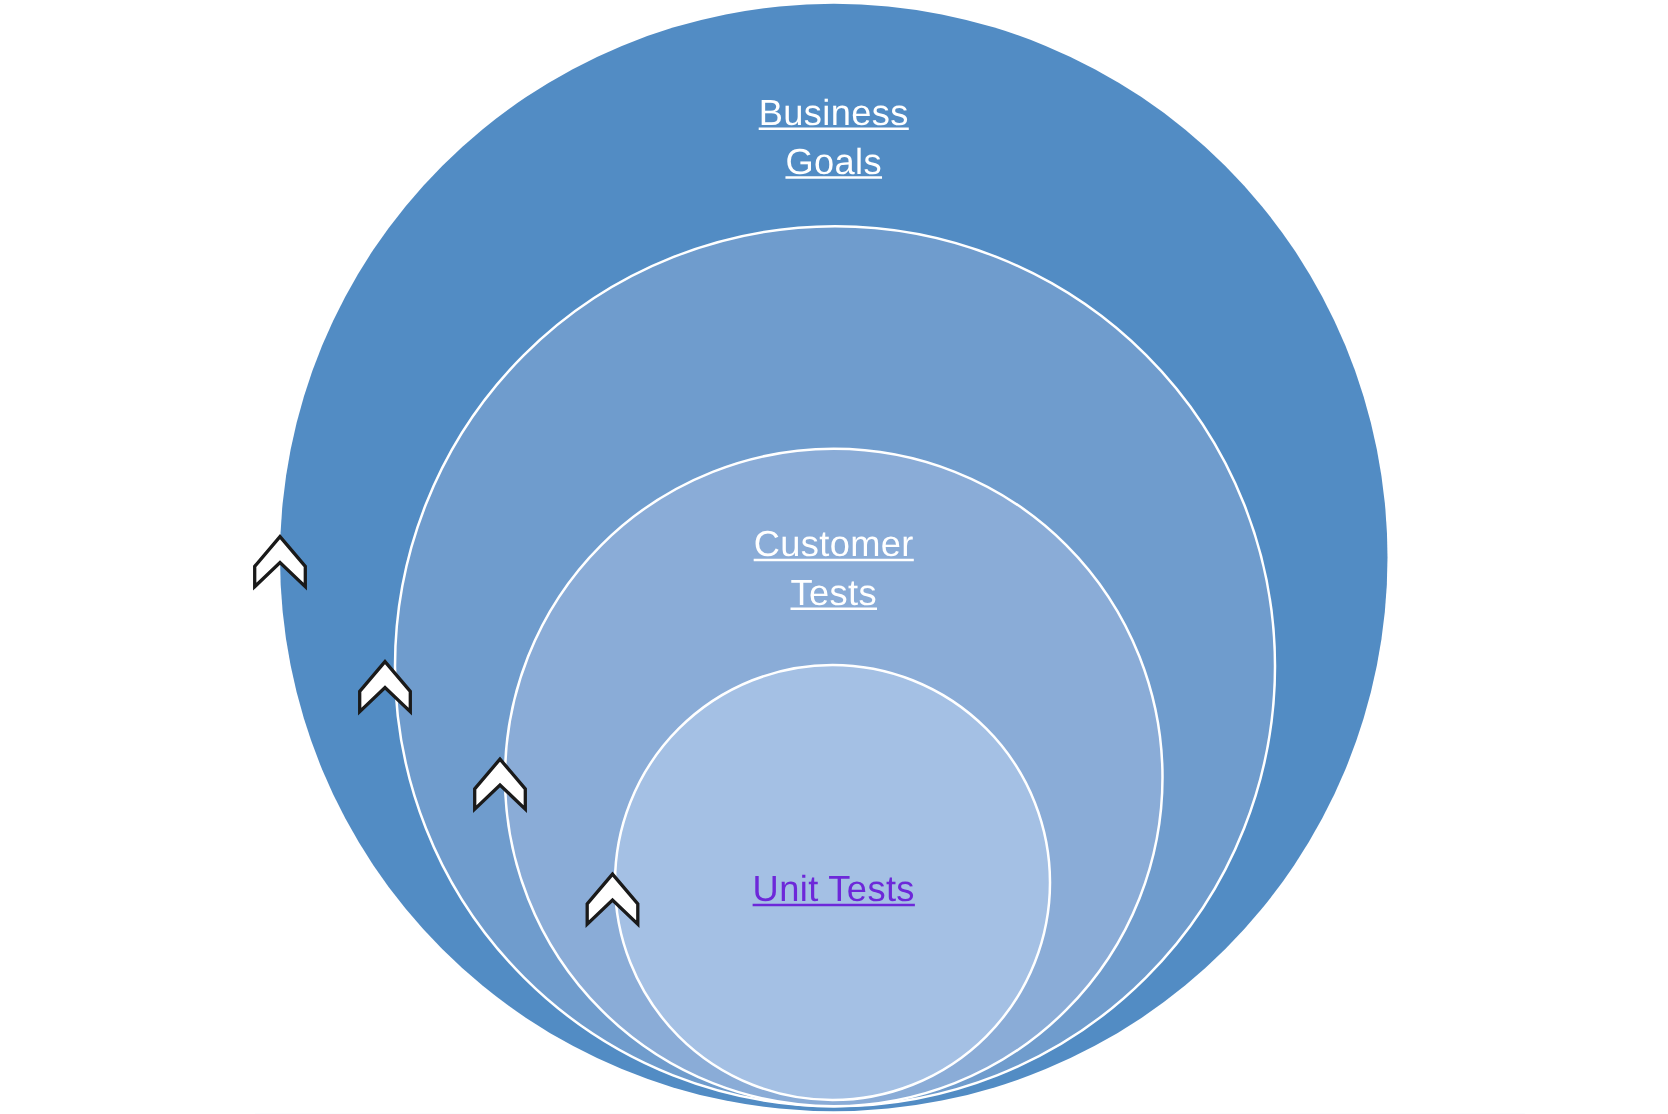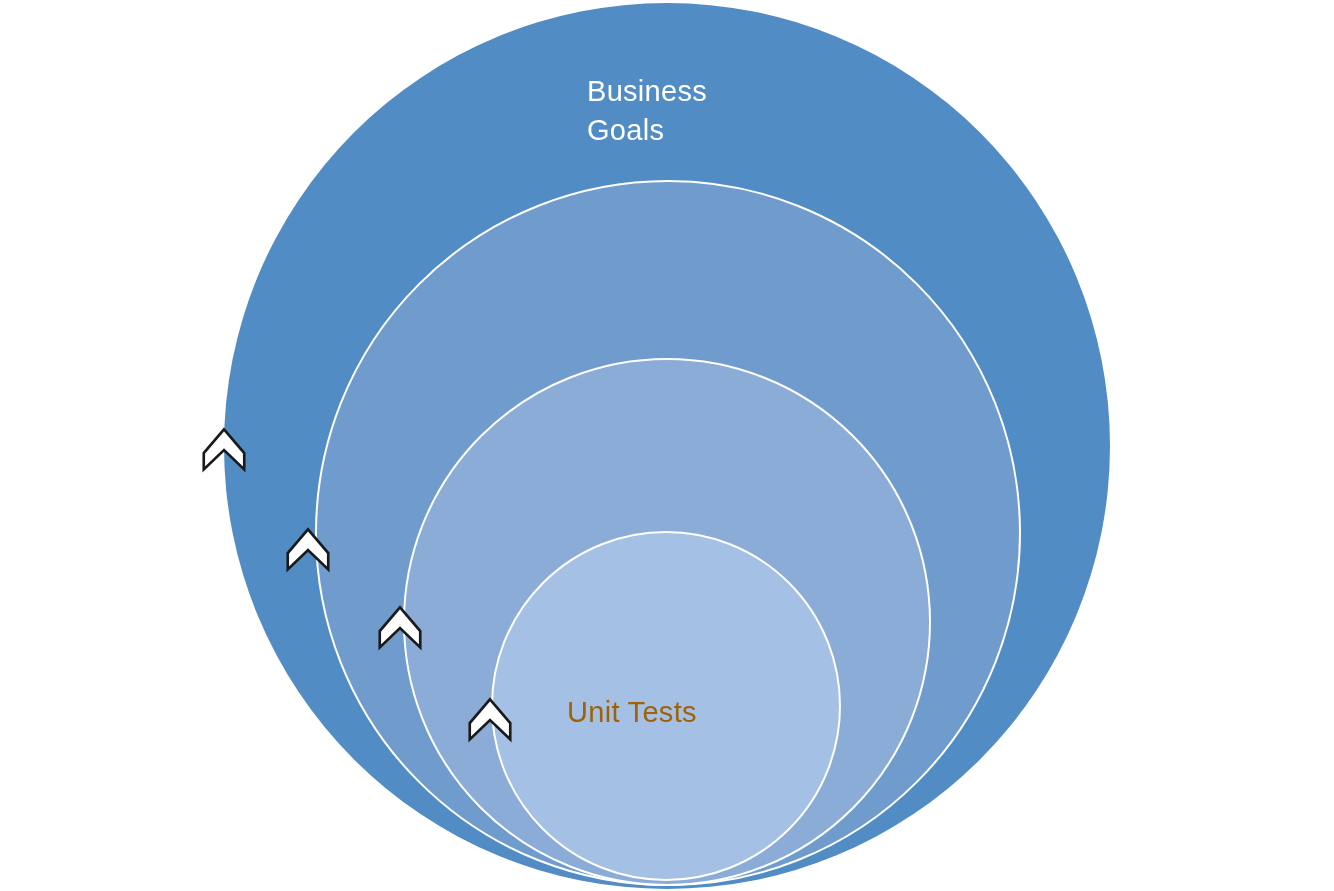--- a/index.html
+++ b/index.html
@@ -26,21 +26,23 @@
   #circle-1 { left: 224px; top:   3px; width: 886px; height: 886px; }
   #circle-2 { left: 315px; top: 180px; width: 706px; height: 706px; }
   #circle-3 { left: 403px; top: 358px; width: 528px; height: 528px; }
   #circle-4 { left: 491px; top: 531px; width: 350px; height: 350px; }
 
   .ring-label {
     position: absolute;
     color: #ffffff;
     font-size: 29px;
     line-height: 39px;
+    text-align: center;
     letter-spacing: 0.3px;
+    text-decoration: underline;
   }
   #label-1 { left: 587px; top:  72px; width: 160px; }
   #label-2 { left: 567px; top: 265px; width: 200px; }
   #label-3 { left: 582px; top: 417px; width: 170px; }
   #label-4 { left: 567px; top: 693px; width: 200px; }
 
   .chevron {
     position: absolute;
     width: 44px;
     height: 46px;
@@ -55,21 +57,22 @@
 <body>
 
 <div class="stage">
 
   <div id="circle-1" class="circle" style="background: rgb(82, 140, 196);"></div>
   <div id="circle-2" class="circle inner-ring" style="background: rgb(111, 156, 205);"></div>
   <div id="circle-3" class="circle inner-ring" style="background: rgb(138, 172, 215);"></div>
   <div id="circle-4" class="circle inner-ring" style="background: rgb(164, 192, 228);"></div>
 
   <div id="label-1" class="ring-label" style="color: rgb(255, 255, 255);">Business Goals</div>
-  <div id="label-4" class="ring-label" style="color: #a16207;">Unit Tests</div>
+  <div id="label-3" class="ring-label" style="color: rgb(255, 255, 255);">Customer Tests</div>
+  <div id="label-4" class="ring-label" style="color: #6d28d9;">Unit Tests</div>
 
   <div id="chevron-1" class="chevron">
     <svg viewBox="0 0 100 100">
       <polygon points="50,3 96,57 96,94 50,50 4,94 4,57" stroke-width="6" stroke-linejoin="miter" fill="#ffffff" stroke="#1a1a1a"></polygon>
     </svg>
   </div>
   <div id="chevron-2" class="chevron">
     <svg viewBox="0 0 100 100">
       <polygon points="50,3 96,57 96,94 50,50 4,94 4,57" stroke-width="6" stroke-linejoin="miter" fill="#ffffff" stroke="#1a1a1a"></polygon>
     </svg>

